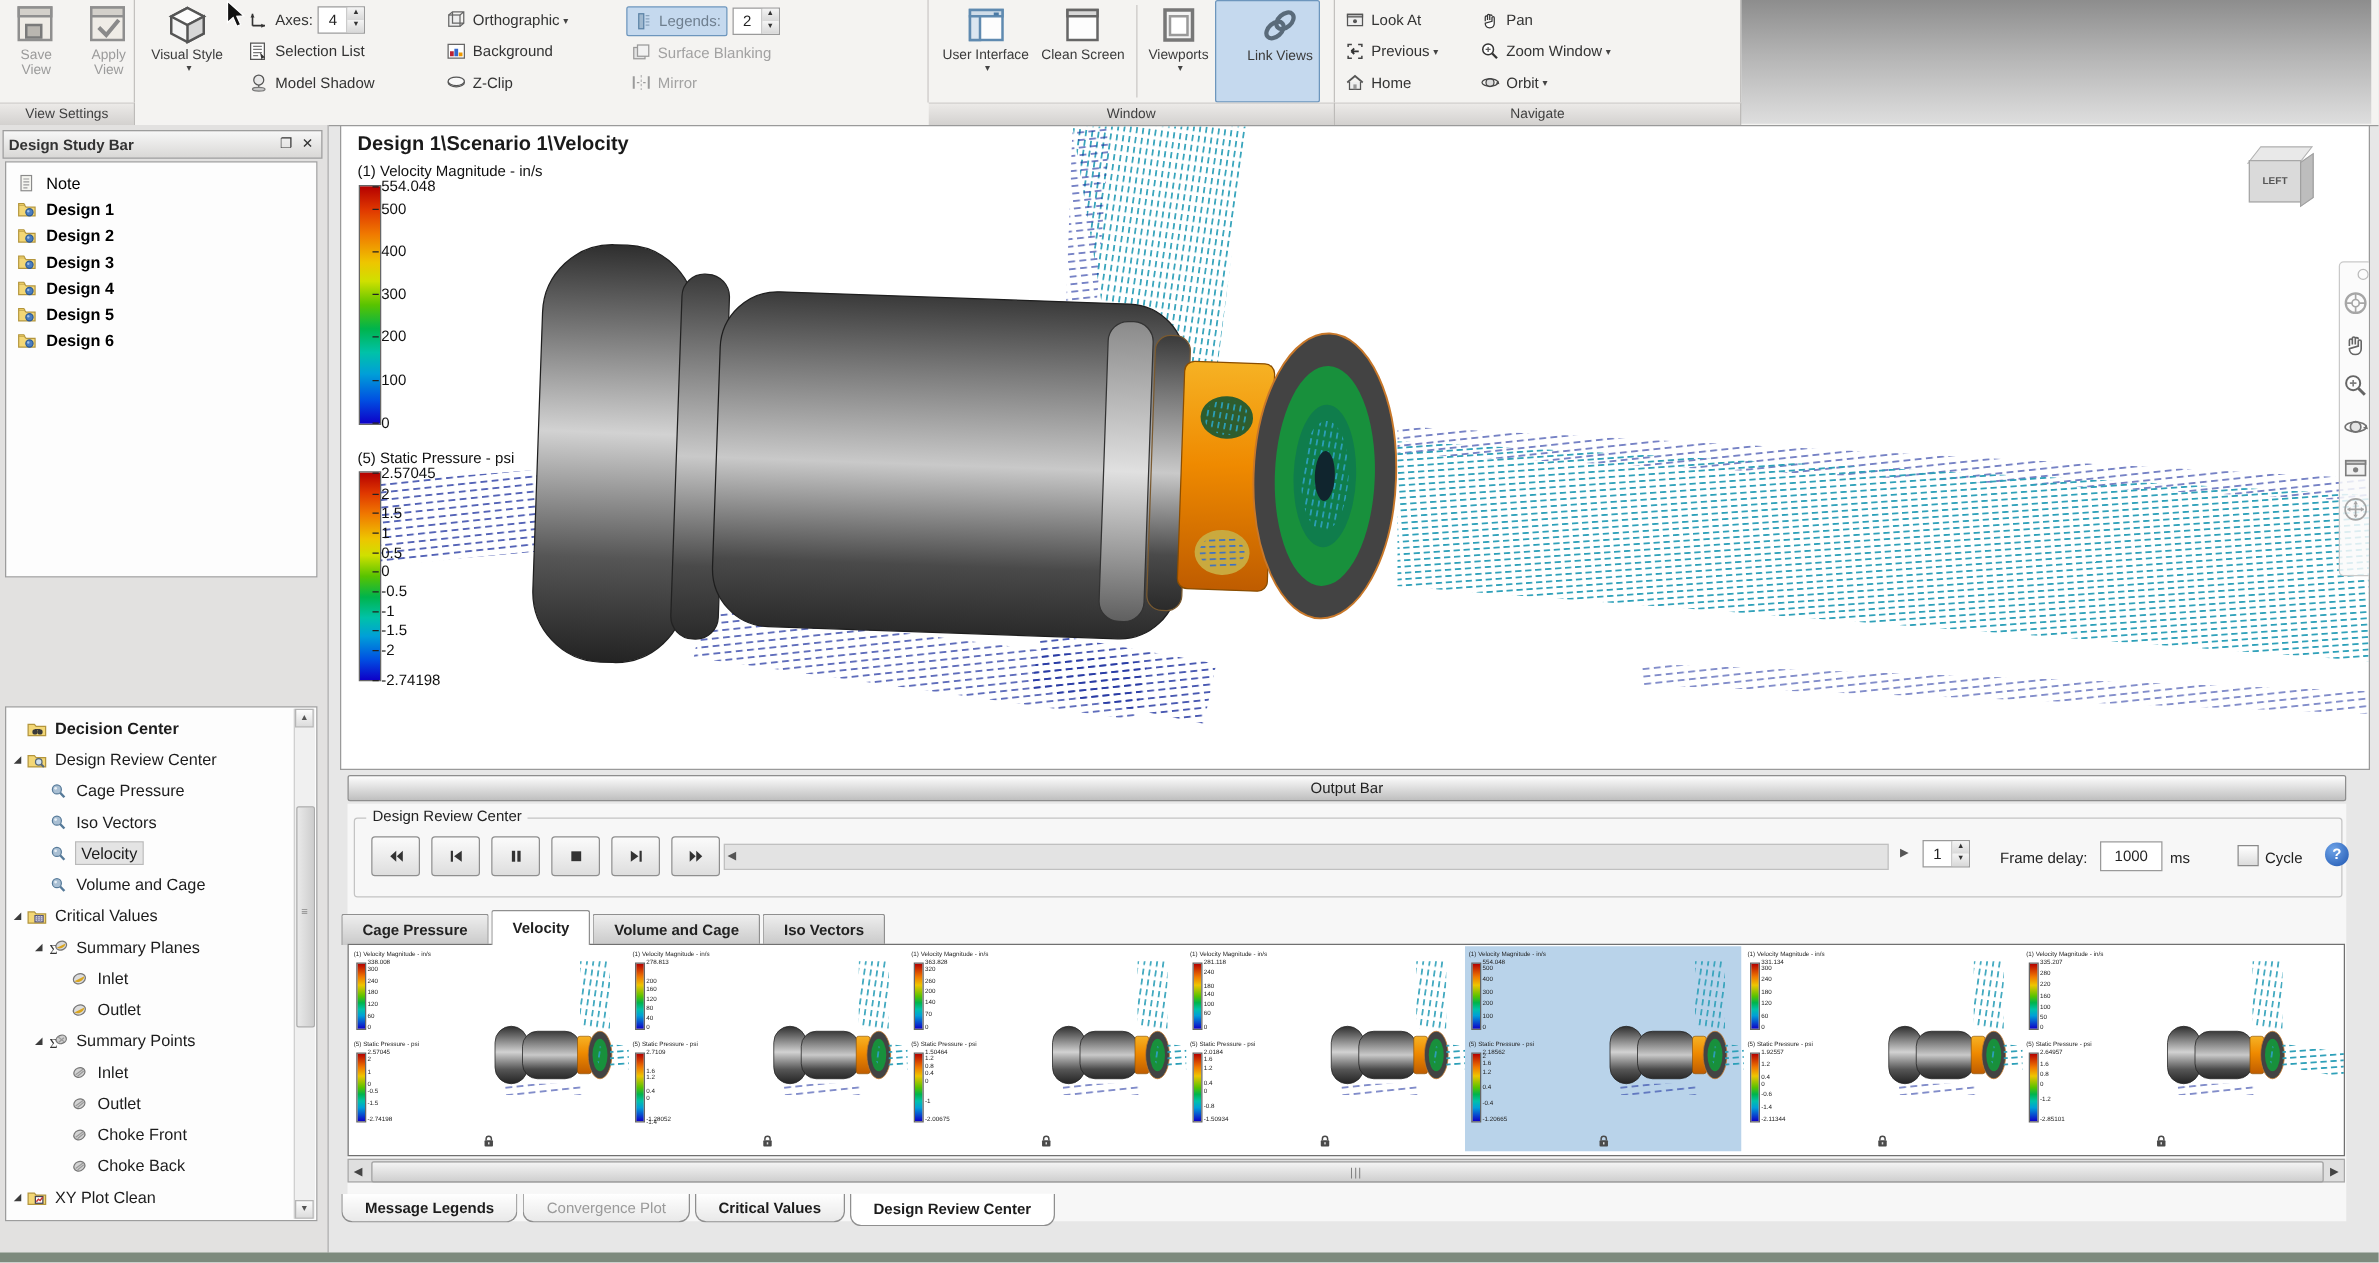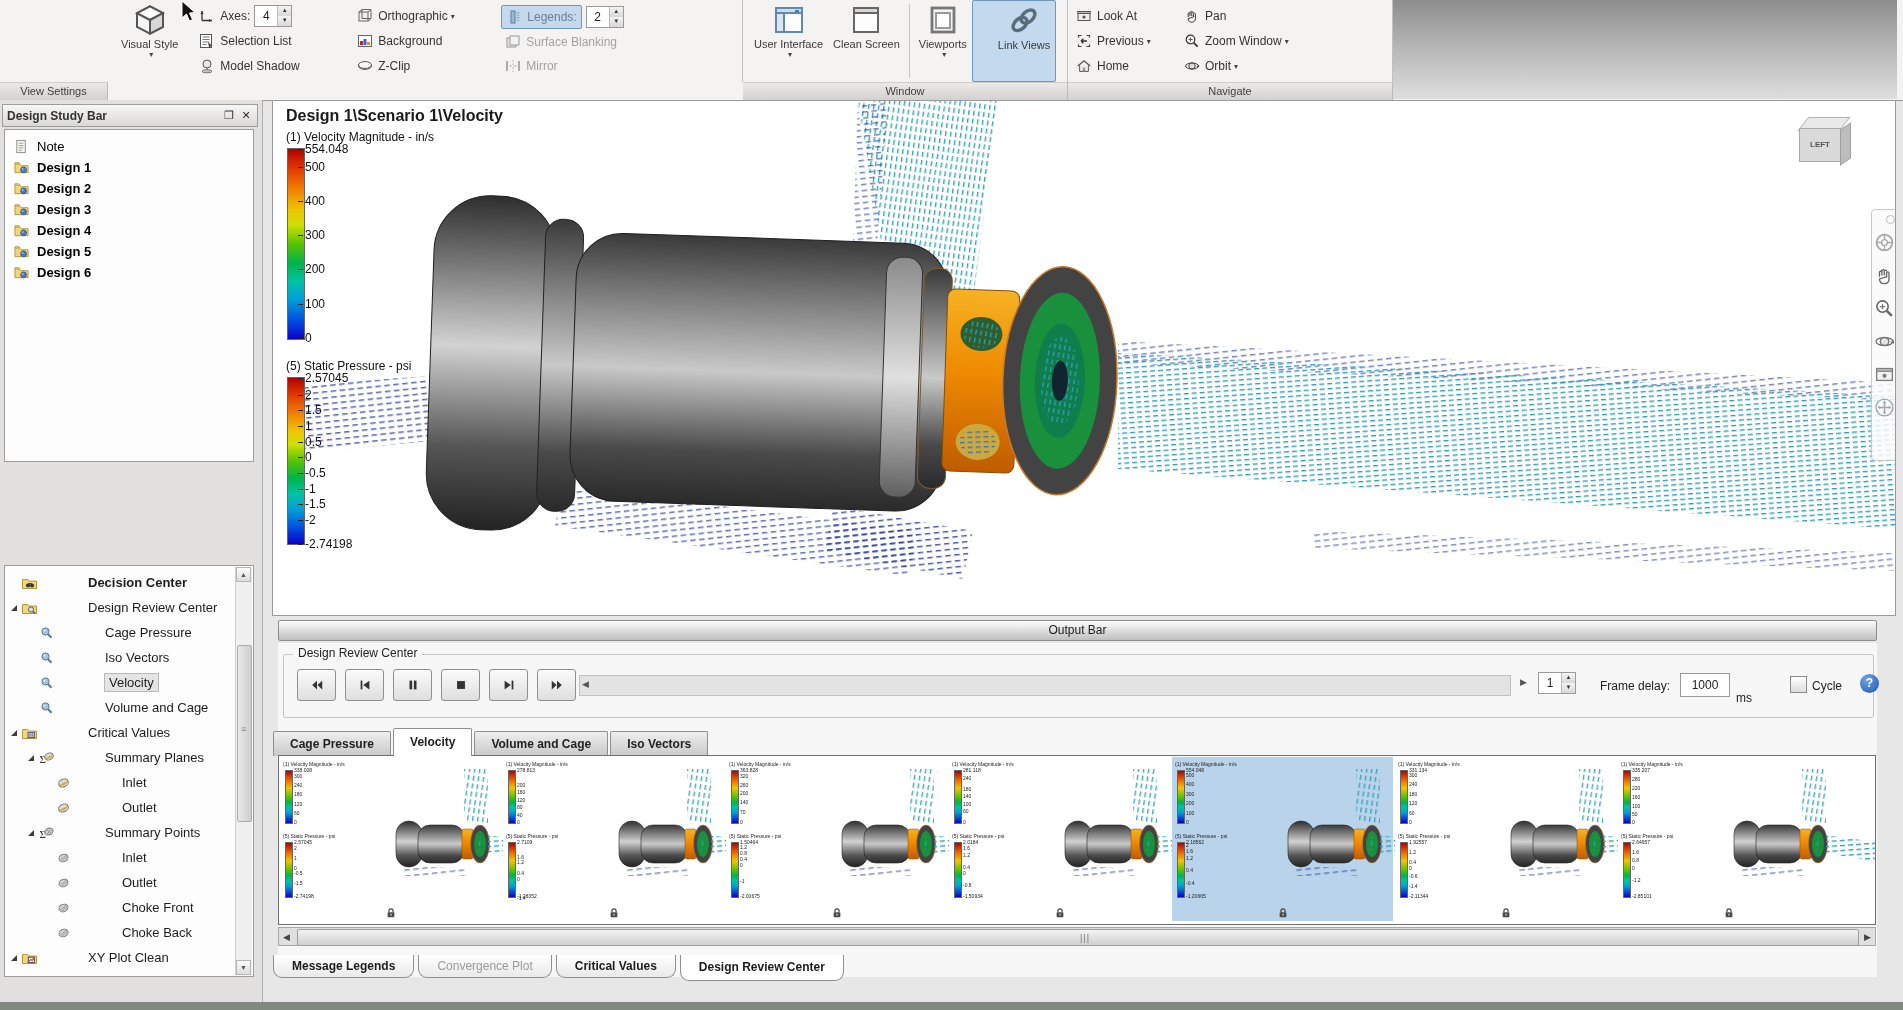--- a/index.html
+++ b/index.html
@@ -37,21 +37,21 @@
   #dsb-panel{position:absolute;left:4px;top:29px;width:250px;height:333px;background:#fdfdfd;border:1px solid #9d9d9d;padding-top:6px;box-sizing:border-box;}
   .srow{display:flex;align-items:center;height:21px;padding-left:8px;cursor:pointer;}
   .srow .tico{width:17px;height:15px;margin-right:7px;flex:0 0 17px;}
   .srow .lab{font-size:13px;color:#000000;}
   .srow.bold .lab{font-weight:bold;}
   #dc-panel{position:absolute;left:4px;top:465px;width:250px;height:412px;background:#fdfdfd;border:1px solid #9d9d9d;box-sizing:border-box;}
   .trow{display:flex;align-items:center;height:25px;cursor:pointer;position:relative;}
   .trow .exp{width:0;height:0;border-bottom:6px solid #3c3c3c;border-left:6px solid transparent;margin-right:4px;flex:0 0 auto;}
   .trow .noexp{width:10px;flex:0 0 10px;}
   .trow .tico{width:17px;height:16px;margin-right:6px;flex:0 0 17px;}
-  .trow .lab{font-size:13px;color:#1c1c1c;white-space:nowrap;margin-left:44px;}
+  .trow .lab{font-size:13px;color:#1c1c1c;white-space:nowrap;}
   .trow.hdr .lab{font-weight:bold;}
   .trow.sel .lab{background:#e4e4e4;outline:1px solid #b9b9b9;padding:1px 4px;}
   #dc-scroll{position:absolute;right:1px;top:1px;width:16px;height:408px;background:#f0f0f0;border-left:1px solid #d0d0d0;}
   .sbtn{position:absolute;left:0;width:15px;height:15px;background:linear-gradient(#fcfcfc,#dcdcdc);border:1px solid #b5b5b5;box-sizing:border-box;
         font-size:7px;line-height:13px;text-align:center;color:#555;cursor:pointer;}
   #dc-thumb{position:absolute;left:1px;top:78px;width:13px;height:175px;background:linear-gradient(90deg,#e9e9e9,#cdcdcd);border:1px solid #aaa;border-radius:2px;cursor:pointer;}
   #dc-thumb::after{content:"≡";position:absolute;left:3px;top:78px;color:#8a8a8a;font-size:9px;}
   
   #viewport{position:absolute;left:272px;top:100px;width:1624px;height:516px;background:#fff;border:1px solid #9a9a9a;box-sizing:border-box;overflow:hidden;}
   #vp-title{position:absolute;left:13px;top:6px;font-size:16px;font-weight:bold;color:#1a1a1a;}
@@ -80,21 +80,21 @@
   .pbtn{width:37px;height:30px;border:1px solid #8f8f8f;border-radius:3px;background:linear-gradient(#fbfbfb,#dedede);
         display:flex;align-items:center;justify-content:center;cursor:pointer;}
   .pbtn svg{width:16px;height:14px;}
   #drc-scroll{position:absolute;left:295px;top:20px;width:930px;height:19px;background:#e3e3e3;border:1px solid #c0c0c0;}
   #drc-scroll .la{position:absolute;left:2px;top:3px;font-size:9px;color:#555;}
   #drc-scroll-r{position:absolute;left:1236px;top:22px;font-size:9px;color:#555;}
   #framespin{position:absolute;left:1250px;top:17px;}
   #fd-label{position:absolute;left:1316px;top:24px;font-size:12px;}
   #fd-input{position:absolute;left:1396px;top:18px;width:48px;height:22px;border:1px solid #9a9a9a;background:#fff;
             font-size:12px;text-align:center;line-height:22px;}
-  #ms-label{position:absolute;left:1452px;top:36px;font-size:12px;}
+  #ms-label{position:absolute;left:1452px;top:24px;font-size:12px;}
   #cycle-box{position:absolute;left:1506px;top:21px;width:15px;height:15px;border:1px solid #8a8a8a;background:linear-gradient(#fff,#dcdcdc);cursor:pointer;}
   #cycle-label{position:absolute;left:1528px;top:24px;font-size:12px;}
   #help-icon{position:absolute;left:1576px;top:19px;width:19px;height:19px;border-radius:50%;background:radial-gradient(circle at 35% 30%,#6fa4e8,#1d55b0);
              color:#fff;font-weight:bold;font-size:12px;text-align:center;line-height:19px;cursor:pointer;}
   
   #ob-tabs{position:absolute;left:-5px;top:85px;display:flex;align-items:flex-end;}
   .otab{height:24px;line-height:24px;padding:0 16px;font-size:12px;font-weight:bold;color:#222;background:linear-gradient(#eeeeee,#c9c9c9);
         border:1px solid #8f8f8f;border-bottom:none;border-radius:2px 2px 0 0;margin-right:2px;cursor:pointer;}
   .otab.active{background:#fff;height:27px;line-height:27px;position:relative;z-index:3;}
   
@@ -121,20 +121,38 @@
   #taskbar{position:absolute;left:0;top:1002px;width:1903px;height:8px;background:#7d8a7d;}
   #cursor{position:absolute;left:178px;top:0;width:20px;height:26px;z-index:50;}
   .mini-model-wrap{position:absolute;left:52px;top:2px;width:166px;height:150px;}
 </style>
 </head>
 <body>
 
 <div id="ribbon">
   <div id="ribbon-fill"></div>
 
+  <div class="rgroup" style="left:0;width:107px;">
+    <div class="rbig dis">
+      <span class="bicon"><svg viewBox="0 0 16 16" width="100%" height="100%">
+            <rect x="1" y="1" width="13" height="13" fill="#efece6" stroke="#8f8f8f"></rect>
+            <rect x="1" y="1" width="13" height="3.5" fill="#d3d0ca" stroke="#8f8f8f"></rect>
+            <rect x="4" y="8" width="6" height="5" fill="#b9b6b0" stroke="#7a7a7a"></rect>
+          </svg></span>
+      <span class="btxt">Save View</span>
+    </div>
+    <div class="rbig dis">
+      <span class="bicon"><svg viewBox="0 0 16 16" width="100%" height="100%">
+            <rect x="1" y="1" width="13" height="13" fill="#efece6" stroke="#8f8f8f"></rect>
+            <rect x="1" y="1" width="13" height="3.5" fill="#d3d0ca" stroke="#8f8f8f"></rect>
+            <path d="M4 9l3 3 5-6" fill="none" stroke="#8a8a8a" stroke-width="1.6"></path>
+          </svg></span>
+      <span class="btxt">Apply View</span>
+    </div>
+  </div>
   <div class="rlabel" style="left:0;width:107px;">View Settings</div>
 
   <div class="rgroup" style="left:108px;width:634px;">
     <div class="rbig" style="margin:0 8px;">
       <span class="bicon"><svg viewBox="0 0 16 16" width="100%" height="100%">
             <path d="M8 1.2 14.5 4.6 14.5 11.4 8 14.8 1.5 11.4 1.5 4.6Z" fill="#f4f4f4" stroke="#555"></path>
             <path d="M8 1.2 14.5 4.6 8 8 1.5 4.6Z" fill="#fdfdfd" stroke="#555"></path>
             <path d="M8 8 14.5 4.6 14.5 11.4 8 14.8Z" fill="#d7d7d7" stroke="#555"></path>
           </svg></span>
       <span class="btxt">Visual Style</span>

